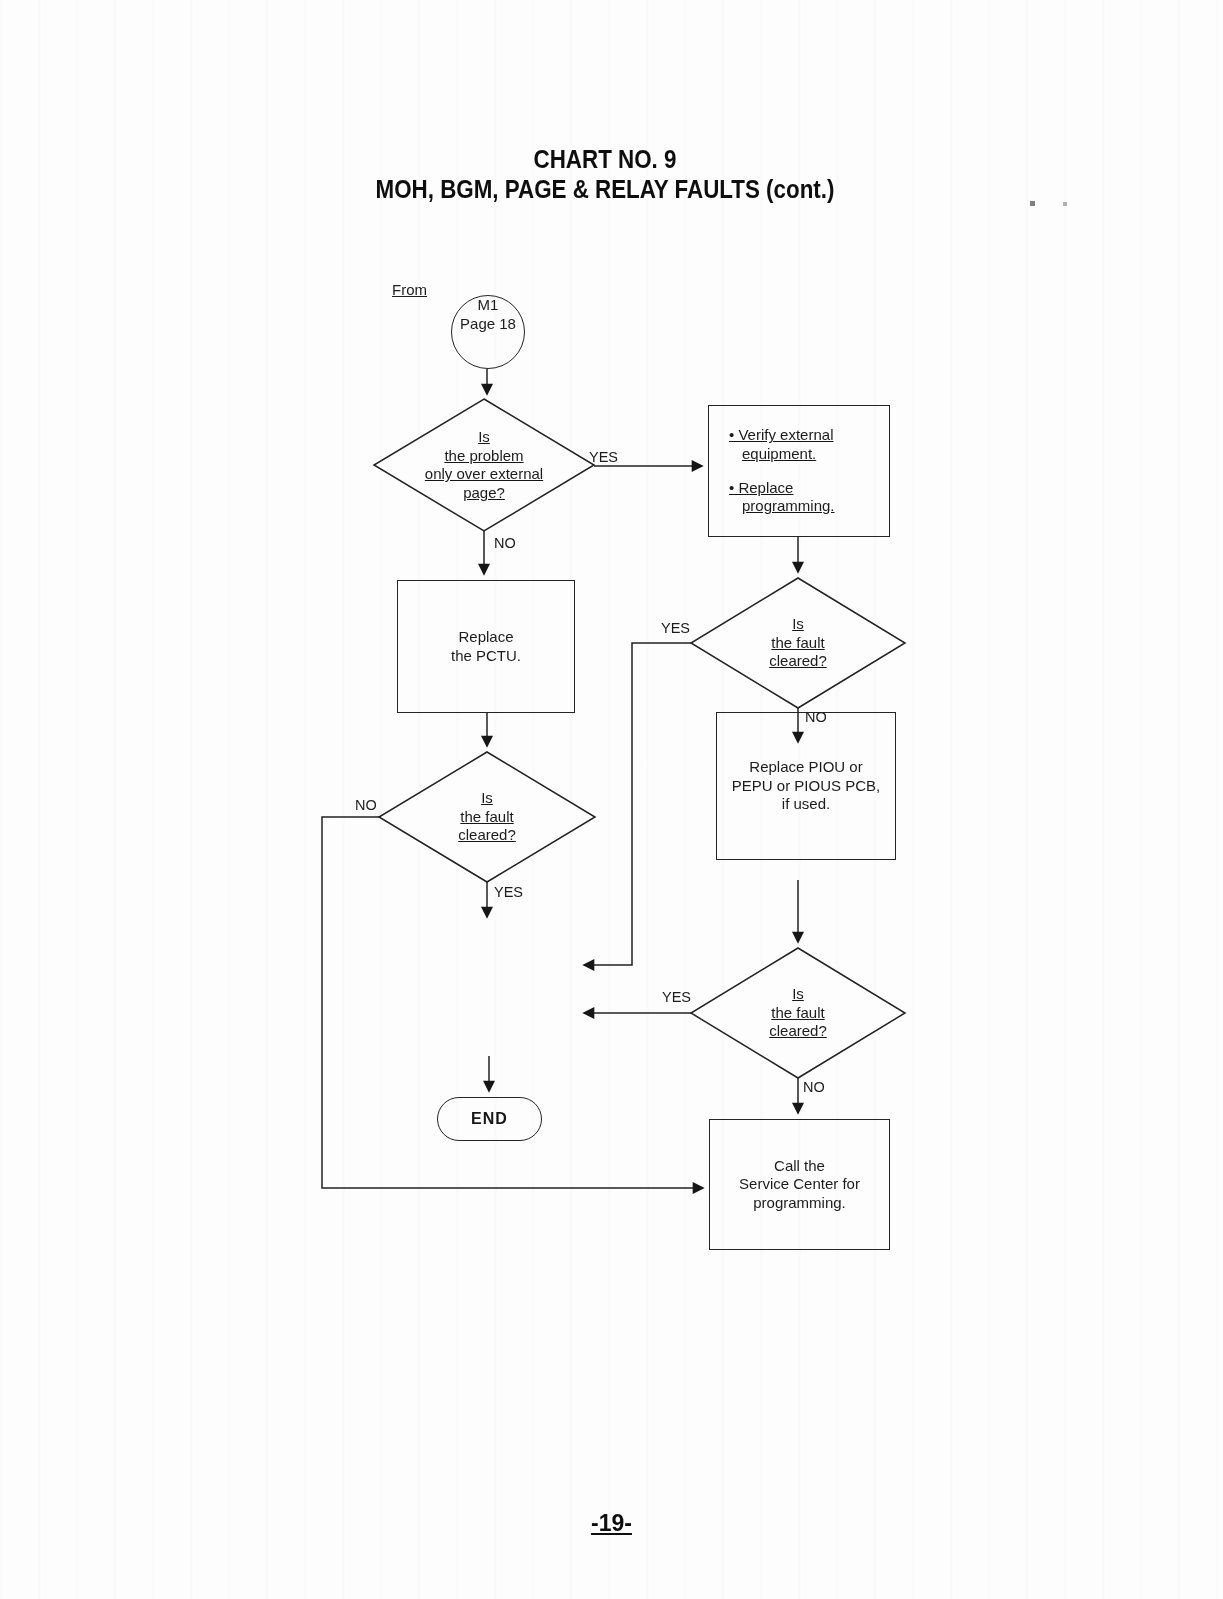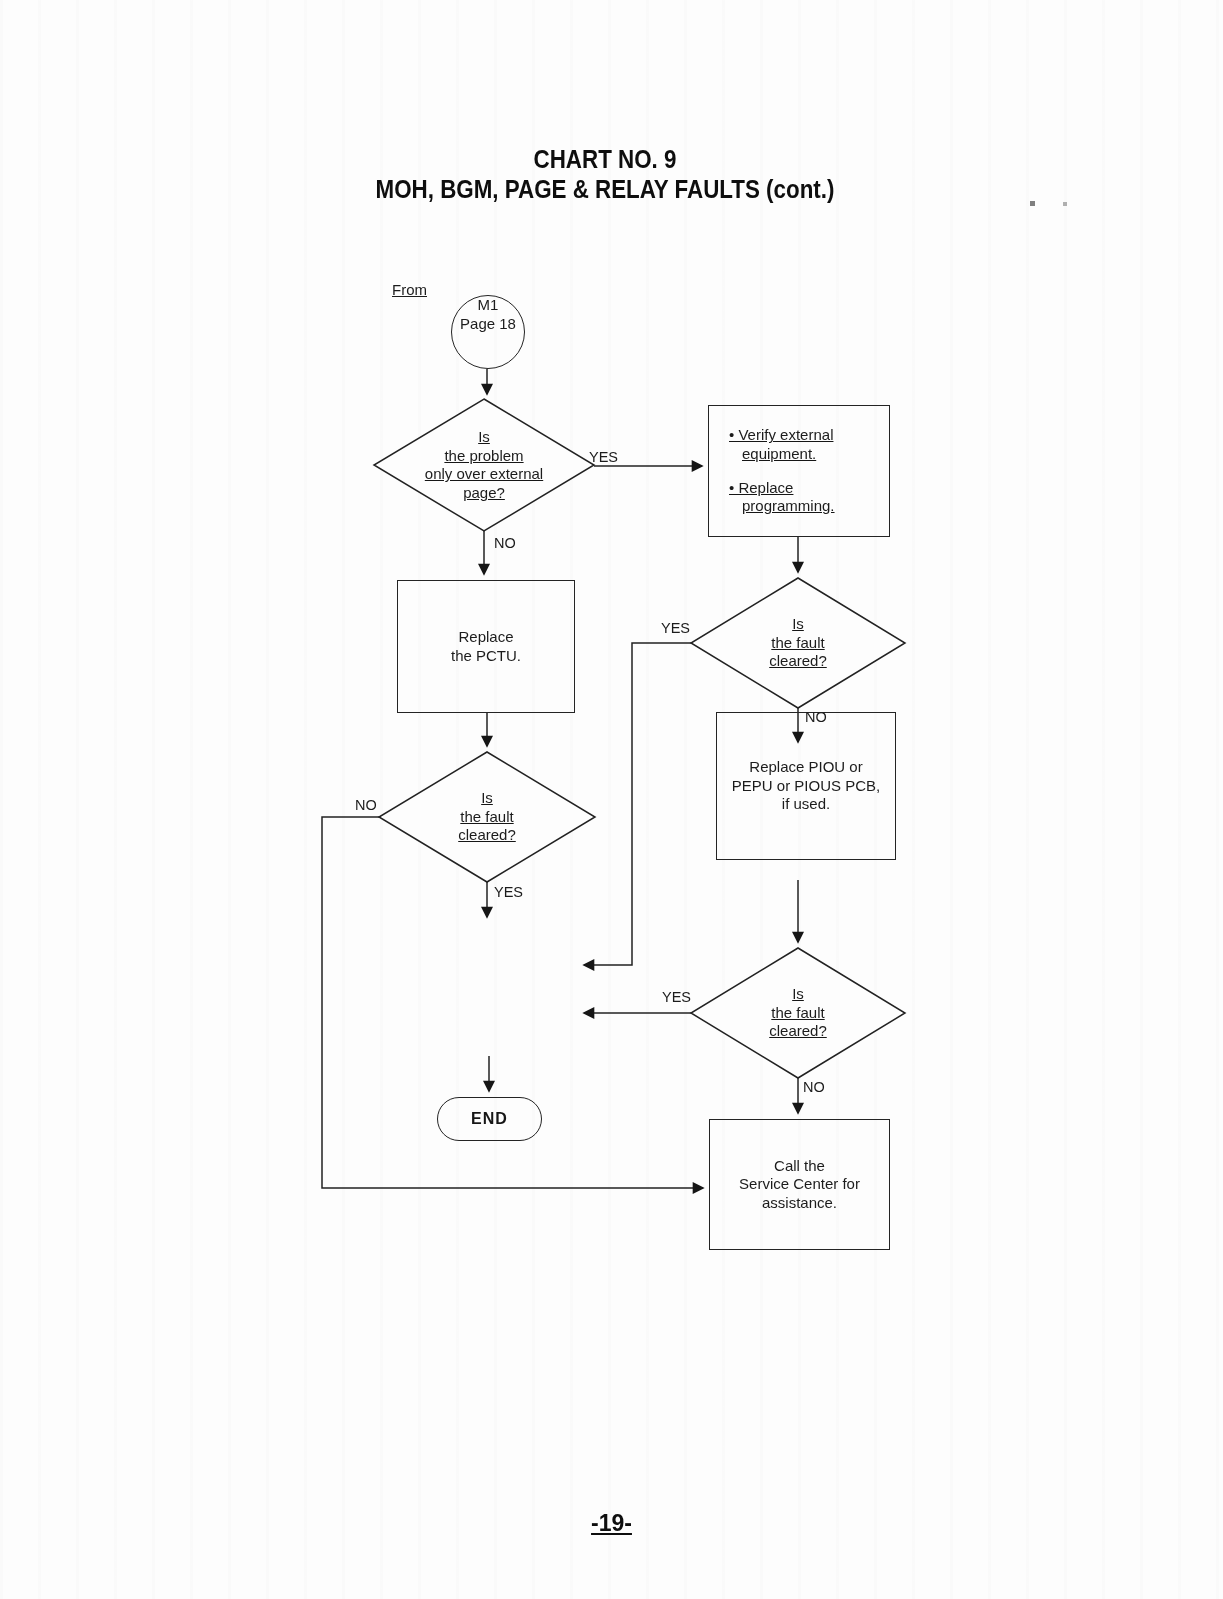--- a/index.html
+++ b/index.html
@@ -203,21 +203,21 @@
   <div class="pbox" style="left:708px; top:712px; width:180px; height:148px;margin-left:8px;">
     <div class="ntext">Replace PIOU or
 PEPU or PIOUS PCB,
 if used.</div>
   </div>
 
 
   <div class="pbox" style="left:709px; top:1119px; width:181px; height:131px;">
     <div class="ntext">Call the
 Service Center for
-assistance.</div>
+programming.</div>
   </div>
 
   <div class="pill" style="left:437px; top:1097px; width:105px; height:44px;">
     <span>END</span>
   </div>
 
   <div class="flabel" style="left:589px; top:449px;">YES</div>
   <div class="flabel" style="left:494px; top:535px;">NO</div>
   <div class="flabel" style="left:661px; top:620px;">YES</div>
   <div class="flabel" style="left:805px; top:709px;">NO</div>

